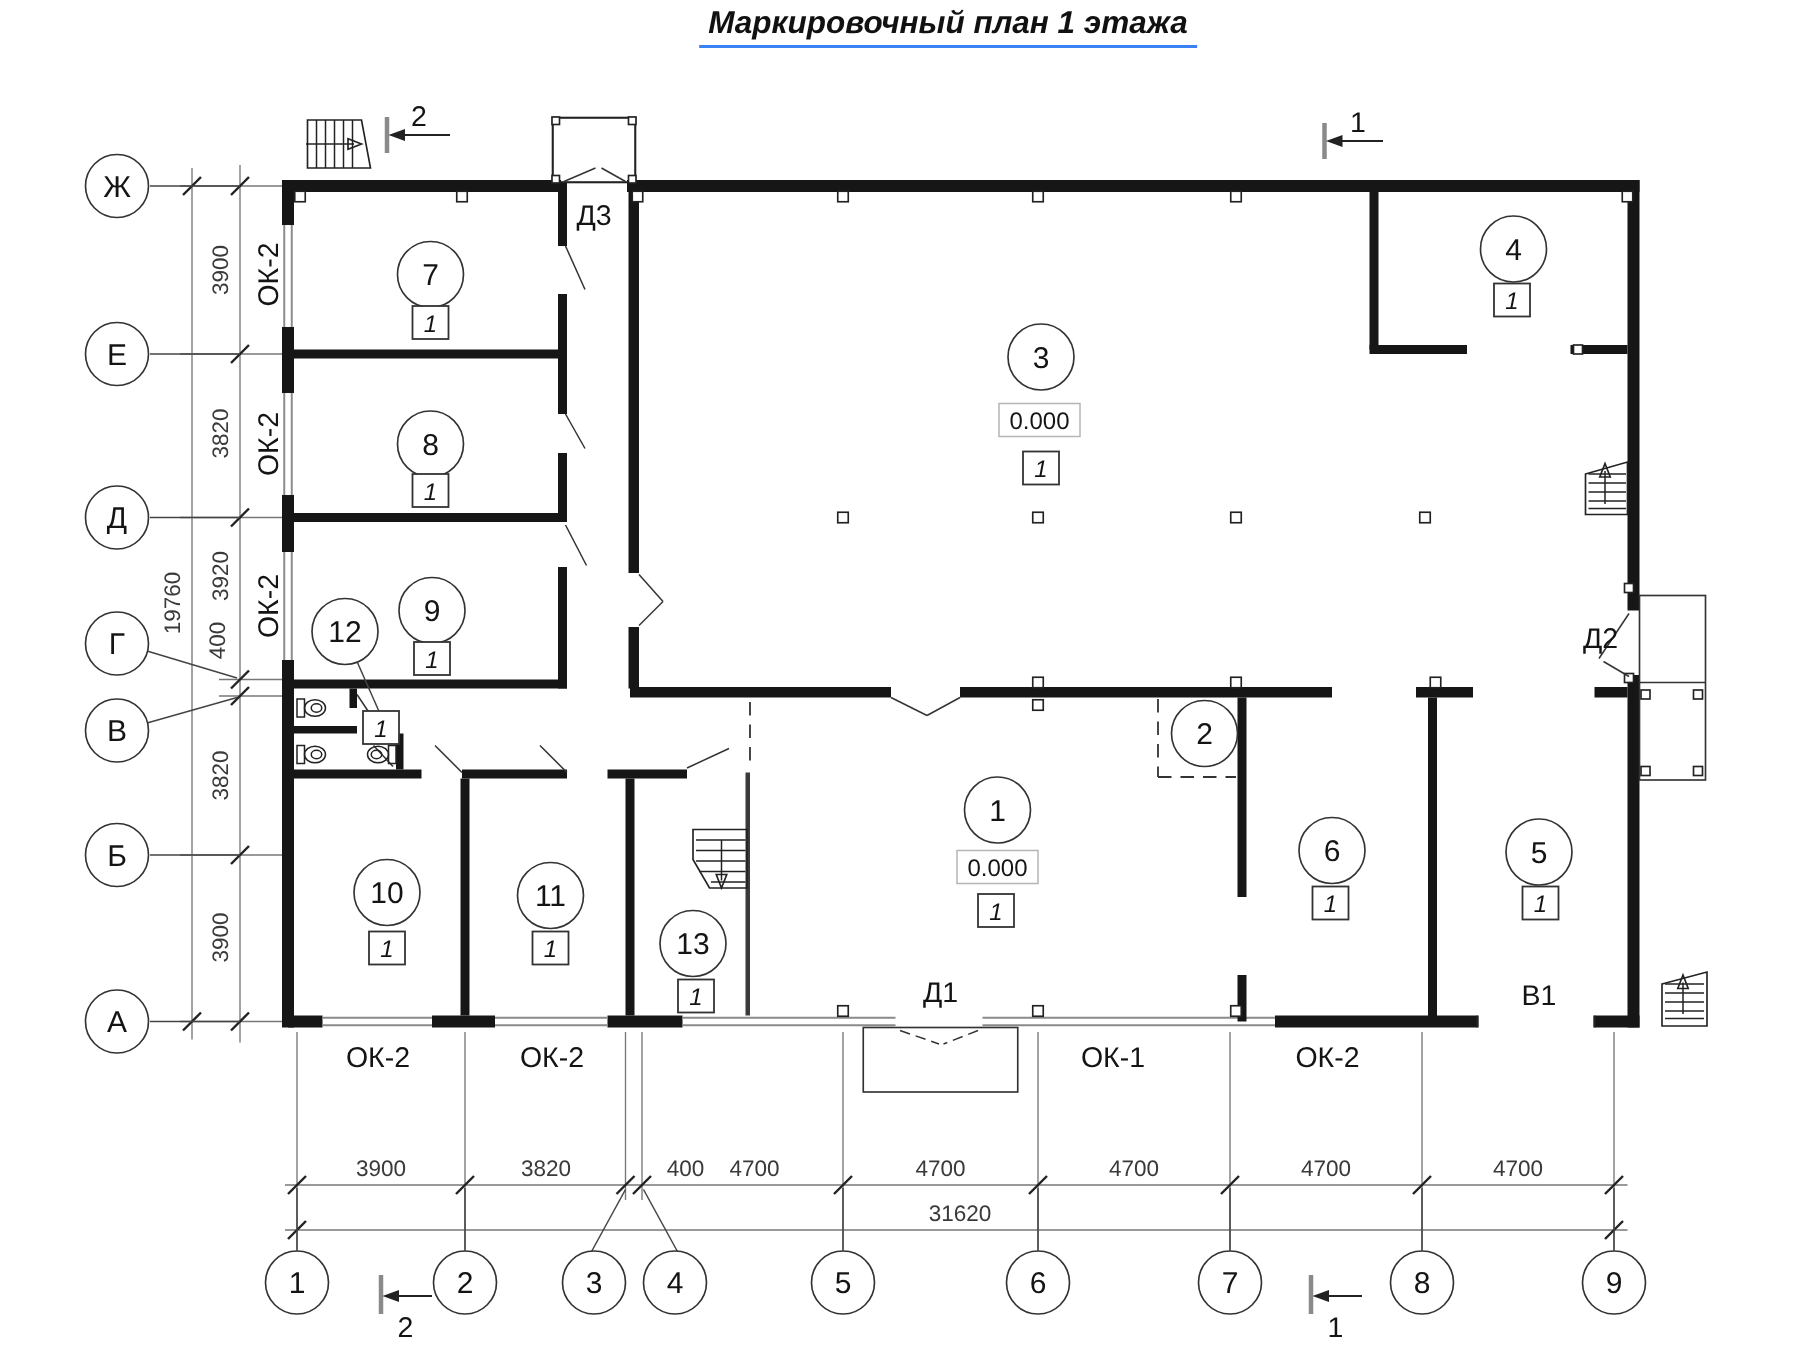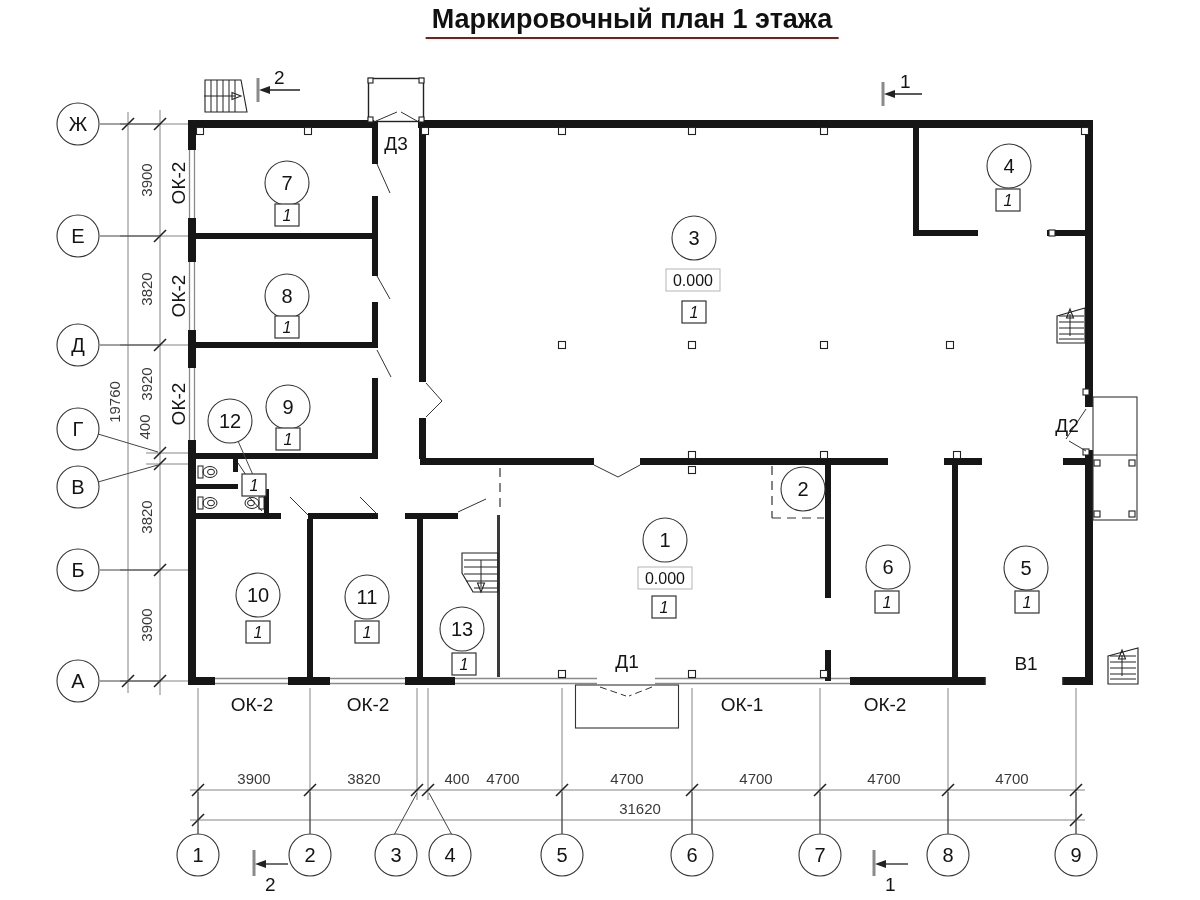--- a/index.html
+++ b/index.html
@@ -1,20 +1,20 @@
 <!DOCTYPE html>
 <html><head>
 <meta charset="utf-8">
 <style>
   html,body{margin:0;padding:0;background:#fff;}
   .canvas{position:relative;width:1200px;height:900px;background:#fff;overflow:hidden;
           font-family:"Liberation Sans",sans-serif;}
   .title{position:absolute;left:632px;top:4px;transform:translateX(-50%);
-         font-size:27px;font-weight:700;color:#111;
-         border-bottom:2px solid #7f1d1d;padding:0 6px 2px 6px;white-space:nowrap;}
+         font-size:21px;font-weight:700;font-style:italic;color:#111;
+         border-bottom:2px solid #3b82f6;padding:0 6px 2px 6px;white-space:nowrap;}
   svg{position:absolute;left:0;top:0;}
   .wall{fill:#161616;stroke:none;}
   .thin{fill:none;stroke:#222;stroke-width:1.4;}
   .plight{fill:none;stroke:#333;stroke-width:1.1;}
   .win{stroke:#8a8a8a;stroke-width:1.3;}
   .dim{stroke:#777;stroke-width:0.9;fill:none;}
   .lead{stroke:#444;stroke-width:1;fill:none;}
   .tick{stroke:#222;stroke-width:1.6;}
   .sw{stroke:#333;stroke-width:1;fill:none;}
   .swd{stroke:#333;stroke-width:1;fill:none;stroke-dasharray:7 4;}

